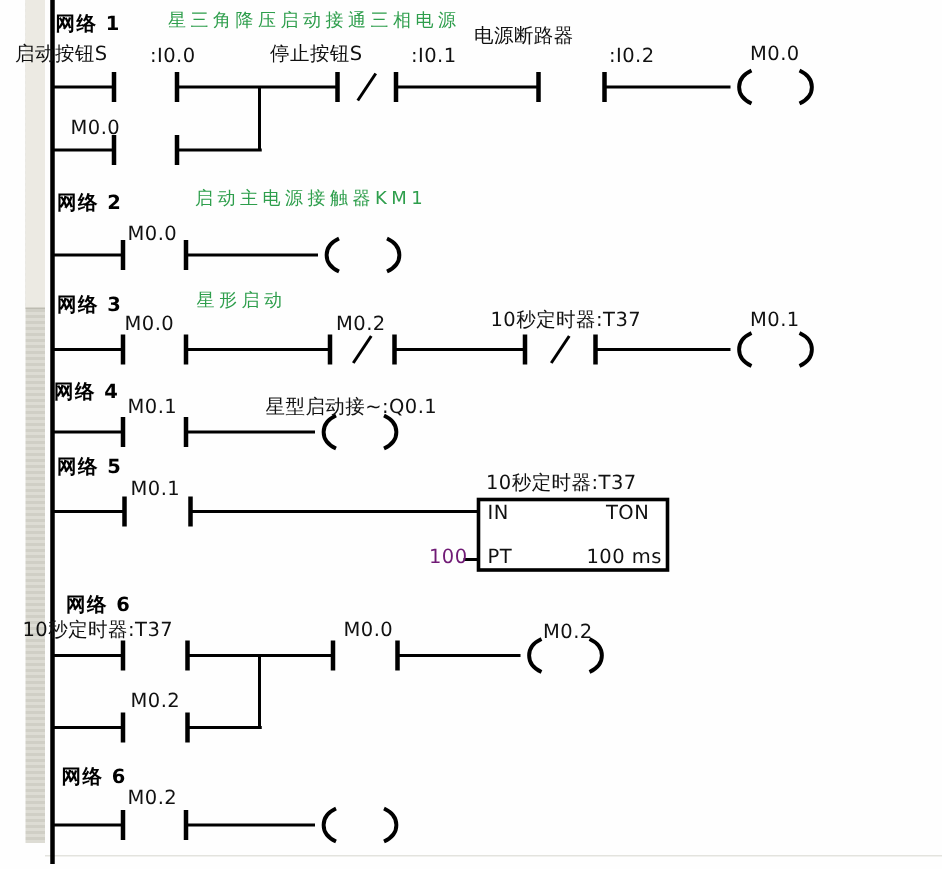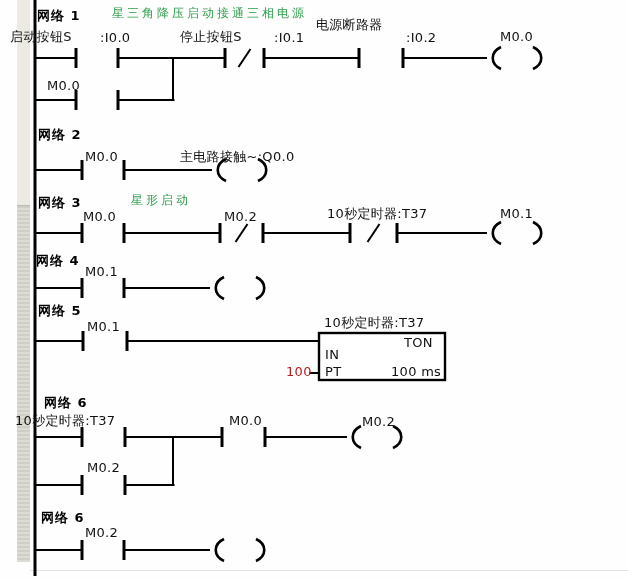--- a/index.html
+++ b/index.html
@@ -17,21 +17,21 @@
   }
   .gutter-thumb{
     position:absolute;left:0;top:0;width:13px;height:205px;
     background:#eceae3;border-bottom:1px solid #bdbcb2;
   }
   svg.ladder{position:absolute;left:0;top:0;}
   .lbl{
     position:absolute;font-size:13px;line-height:14px;color:#111;
     white-space:nowrap;letter-spacing:0.3px;
   }
-  .olv{color:#b91c1c;}
+  .olv{color:#701a75;}
   .hdr{
     position:absolute;font-size:13px;font-weight:bold;color:#000;
     white-space:nowrap;letter-spacing:1px;
   }
   .ttl{
     position:absolute;font-size:12px;color:#2e9e4c;
     white-space:nowrap;letter-spacing:3px;
   }
   .botline{position:absolute;left:30px;top:570px;width:598px;height:1px;background:#e3e3de;}
 </style>
@@ -190,37 +190,38 @@
   <div class="lbl" style="left:10px;top:30px">启动按钮S</div>
   <div class="lbl" style="left:100px;top:31px">:I0.0</div>
   <div class="lbl" style="left:180px;top:30px">停止按钮S</div>
   <div class="lbl" style="left:274px;top:31px">:I0.1</div>
   <div class="lbl" style="left:316px;top:18px">电源断路器</div>
   <div class="lbl" style="left:406px;top:31px">:I0.2</div>
   <div class="lbl" style="left:500px;top:30px">M0.0</div>
   <div class="lbl" style="left:47px;top:79px">M0.0</div>
 
   <div class="hdr" style="left:38px;top:126px">网络 2</div>
+  <div class="ttl" style="left:130px;top:124px">启动主电源接触器KM1</div>
   <div class="lbl" style="left:85px;top:150px">M0.0</div>
-  <div class="lbl" style="left:180px;top:150px">主电路接触~:Q0.0</div>
 
   <div class="hdr" style="left:38px;top:194px">网络 3</div>
   <div class="ttl" style="left:131px;top:192px">星形启动</div>
   <div class="lbl" style="left:83px;top:210px">M0.0</div>
   <div class="lbl" style="left:224px;top:210px">M0.2</div>
   <div class="lbl" style="left:327px;top:207px">10秒定时器:T37</div>
   <div class="lbl" style="left:500px;top:207px">M0.1</div>
 
   <div class="hdr" style="left:36px;top:252px">网络 4</div>
   <div class="lbl" style="left:85px;top:265px">M0.1</div>
+  <div class="lbl" style="left:177px;top:265px">星型启动接~:Q0.1</div>
 
   <div class="hdr" style="left:38px;top:302px">网络 5</div>
   <div class="lbl" style="left:87px;top:320px">M0.1</div>
   <div class="lbl" style="left:324px;top:316px">10秒定时器:T37</div>
-  <div class="lbl" style="left:325px;top:348px">IN</div>
+  <div class="lbl" style="left:325px;top:336px">IN</div>
   <div class="lbl" style="left:404px;top:336px">TON</div>
   <div class="lbl" style="left:325px;top:365px">PT</div>
   <div class="lbl" style="left:391px;top:365px">100 ms</div>
   <div class="lbl olv" style="left:286px;top:365px">100</div>
 
   <div class="hdr" style="left:44px;top:394px">网络 6</div>
   <div class="lbl" style="left:15px;top:414px">10秒定时器:T37</div>
   <div class="lbl" style="left:229px;top:414px">M0.0</div>
   <div class="lbl" style="left:362px;top:415px">M0.2</div>
   <div class="lbl" style="left:87px;top:461px">M0.2</div>

